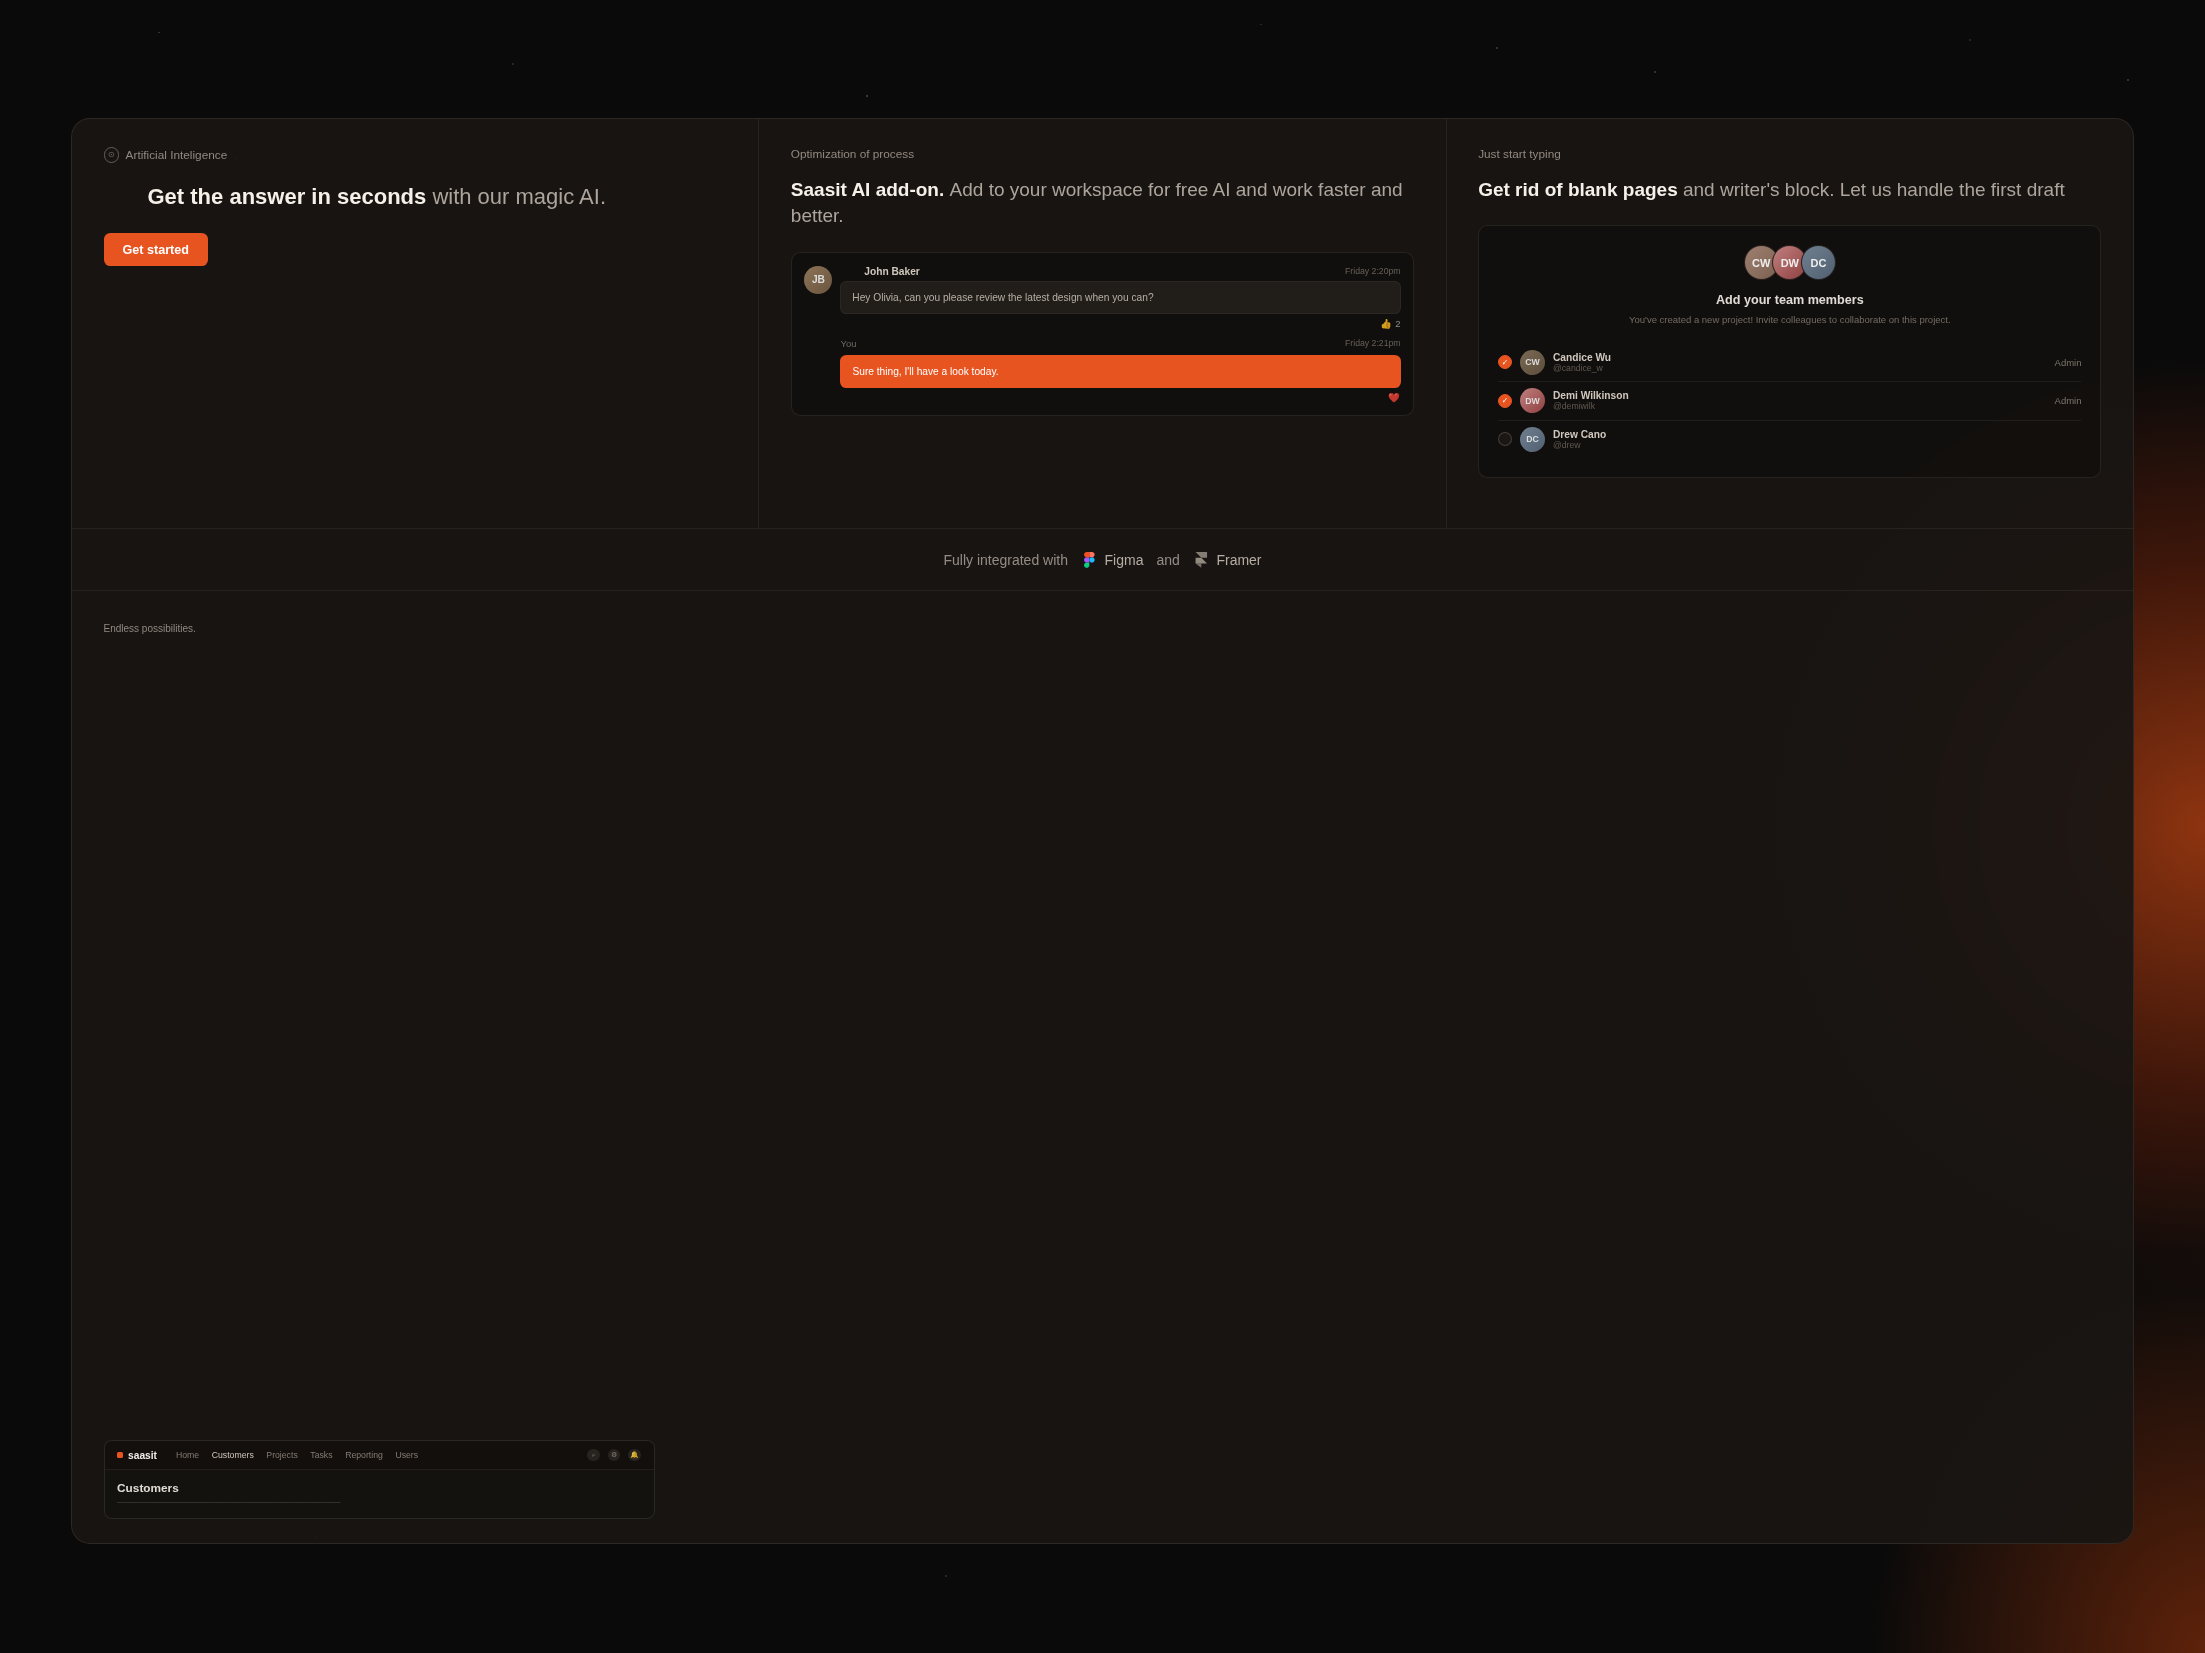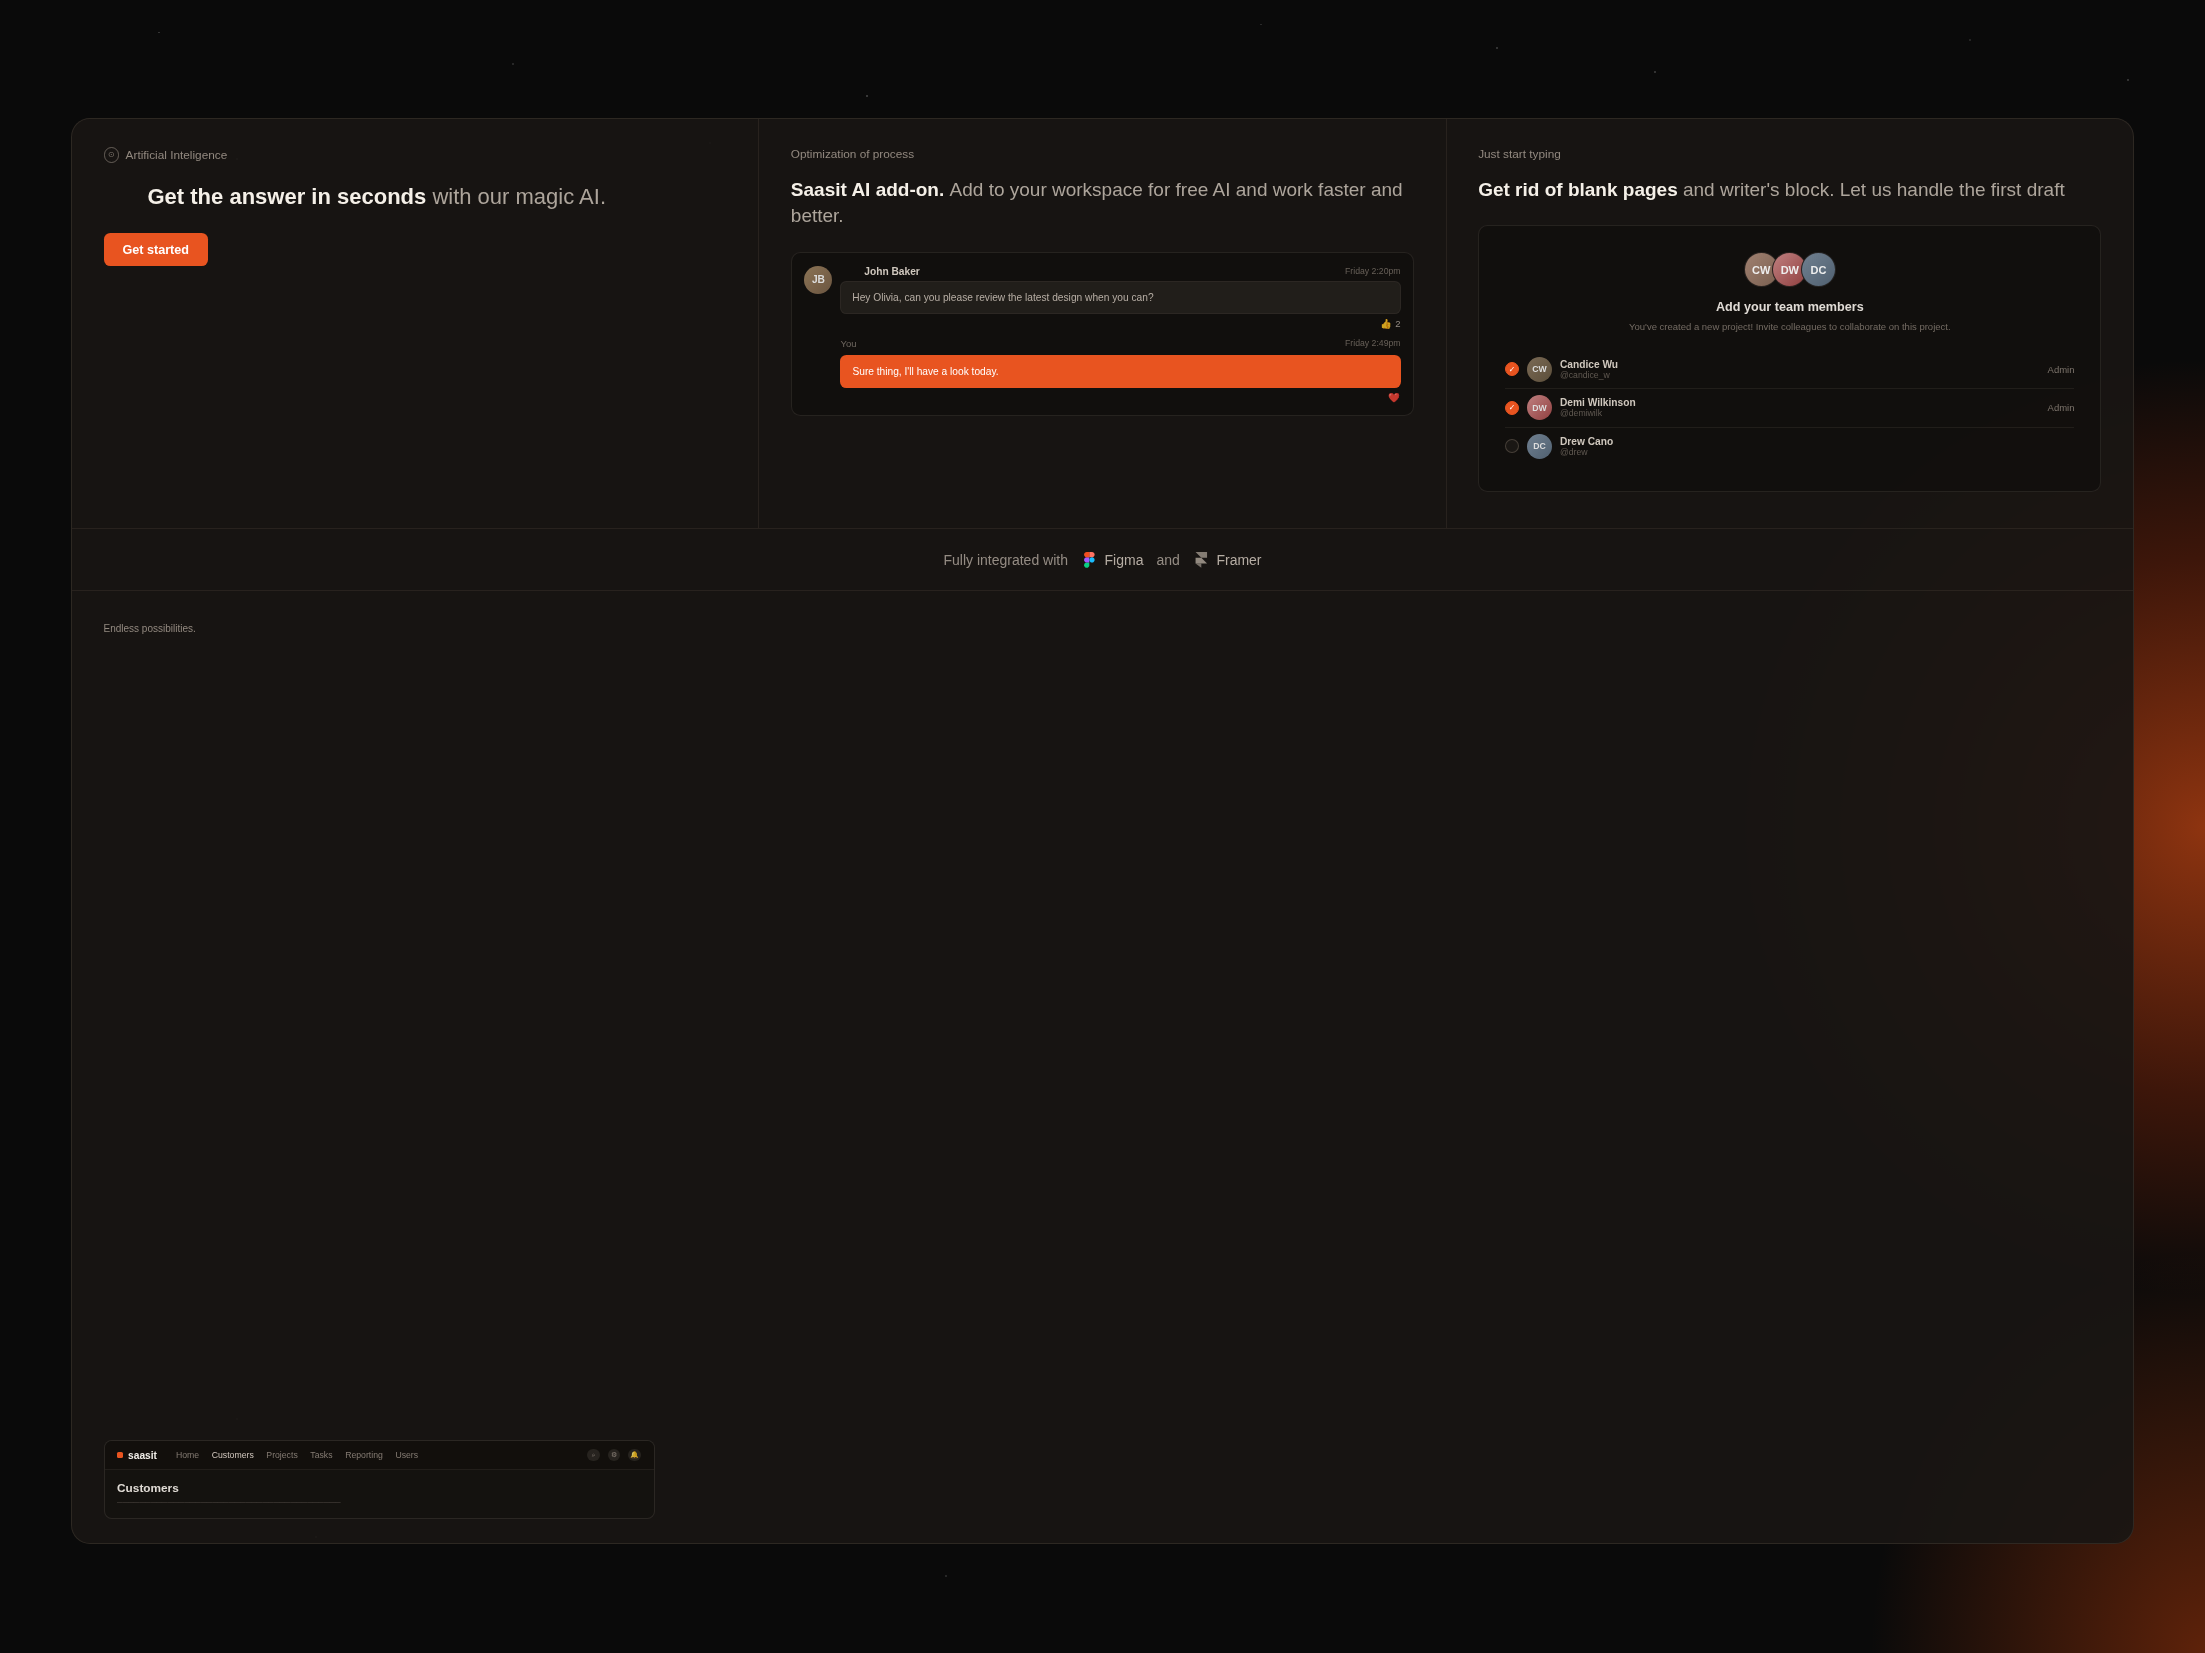--- a/index.html
+++ b/index.html
@@ -268,21 +268,21 @@
 
     .col3-title .normal {
       color: rgba(200,190,180,0.85);
       font-weight: 400;
     }
 
     .team-card {
       background: rgba(15,13,11,0.7);
       border-radius: 9.5px;
       border: 0.8px solid rgba(60,55,50,0.5);
-      padding: 26px;
+      padding: 19px;
     }
 
     .team-avatars {
       display: flex;
       justify-content: center;
       margin-bottom: 12.6px;
     }
 
     .team-avatar {
       width: 35px;
@@ -590,21 +590,21 @@
               <span class="chat-time">Friday 2:20pm</span>
             </div>
             <div class="chat-bubble">Hey Olivia, can you please review the latest design when you can?</div>
             <div class="chat-reaction">👍 2</div>
           </div>
         </div>
 
         <div class="you-row">
           <div style="display:flex; justify-content:space-between; margin-bottom:3.2px; padding-left:36px;">
             <span class="you-label">You</span>
-            <span class="chat-time">Friday 2:49pm</span>
+            <span class="chat-time">Friday 2:21pm</span>
           </div>
           <div style="padding-left:36px;">
             <div class="chat-bubble sent">Sure thing, I'll have a look today.</div>
             <div class="chat-reaction">❤️</div>
           </div>
         </div>
       </div>
     </div>
 
     <div class="col">

